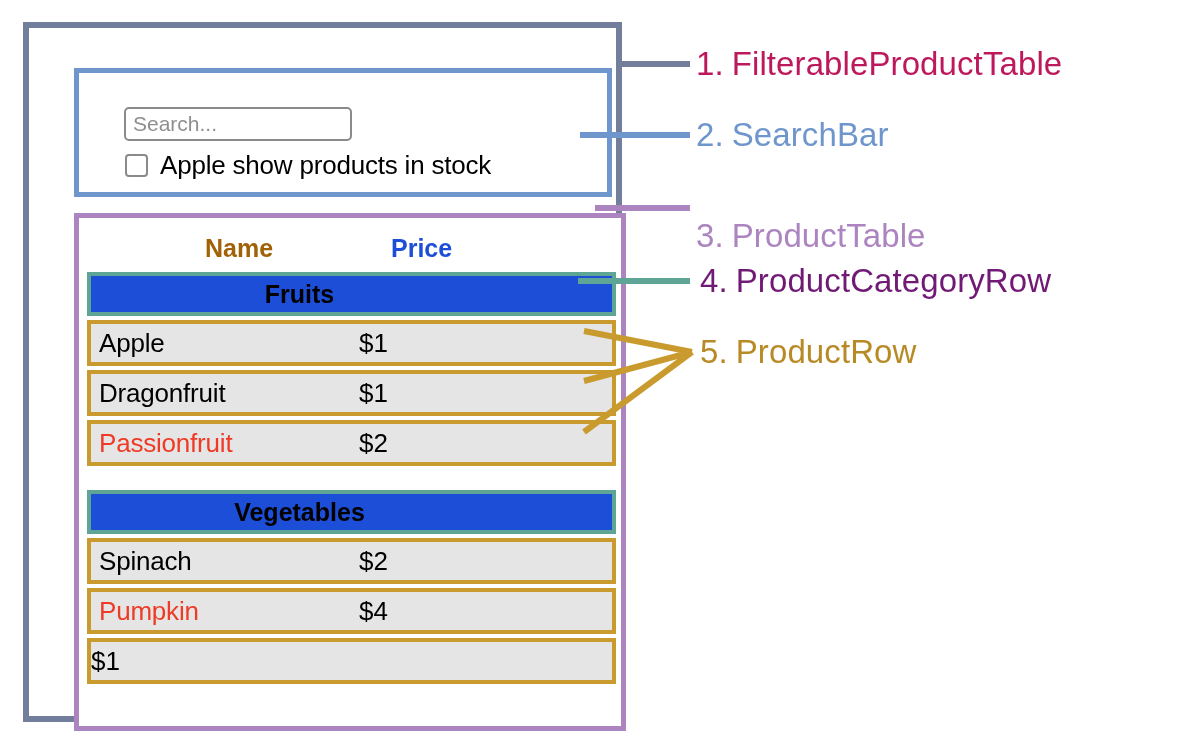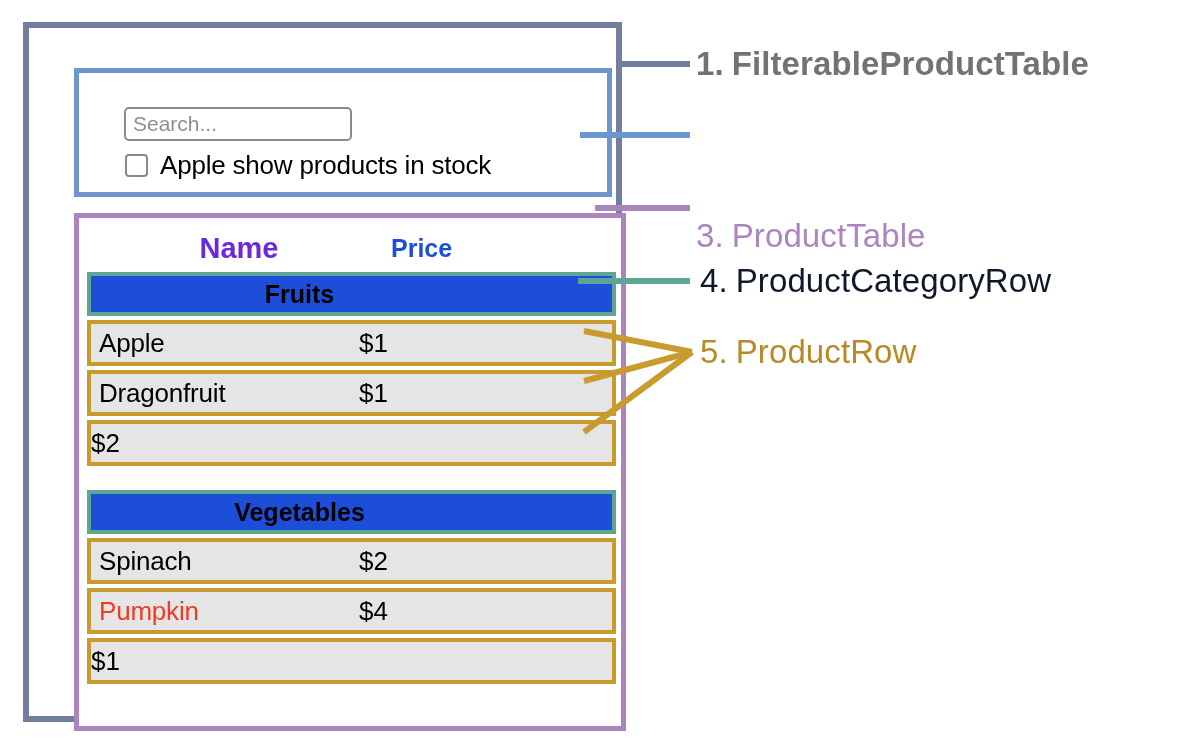--- a/index.html
+++ b/index.html
@@ -107,23 +107,23 @@
     left: 8px;
     top: 10px;
     width: 520px;
     height: 40px;
     display: flex;
     align-items: center;
   }
   .col-name {
     width: 304px;
     text-align: center;
-    font-size: 29px;
+    font-size: 25px;
     font-weight: bold;
-    color: #6d28d9;
+    color: #a16207;
   }
   .col-price {
     width: 170px;
     text-align: left;
     font-size: 25px;
     font-weight: bold;
     color: #1d4ed8;
   }
 
   .rows-area {
@@ -230,20 +230,21 @@
           <div class="p-name">Apple</div>
           <div class="p-price">$1</div>
         </div>
 
         <div class="product-row">
           <div class="p-name">Dragonfruit</div>
           <div class="p-price">$1</div>
         </div>
 
         <div class="product-row">
+          <div class="p-name out-of-stock">Passionfruit</div>
           <div class="p-price">$2</div>
         </div>
 
         <div class="group-gap"></div>
 
         <div class="category-row">
           <div class="cat-label">Vegetables</div>
         </div>
 
         <div class="product-row">
@@ -272,30 +273,33 @@
 
     <line x1="595" y1="208" x2="690" y2="208" stroke="#ab84c0" stroke-width="6"></line>
 
     <line x1="578" y1="281" x2="690" y2="281" stroke="#5fa596" stroke-width="6"></line>
 
     <line x1="584" y1="331" x2="692" y2="352" stroke="#c99a2e" stroke-width="6"></line>
     <line x1="584" y1="381" x2="692" y2="352" stroke="#c99a2e" stroke-width="6"></line>
     <line x1="584" y1="432" x2="692" y2="352" stroke="#c99a2e" stroke-width="6"></line>
   </svg>
 
-  <div class="anno-label" style="left:696px; top:45px; color:#737373;font-weight:bold;">
+  <div class="anno-label" style="left:696px; top:45px; color:#be185d;">
     <span class="anno-num">1.</span><span>FilterableProductTable</span>
   </div>
 
+  <div class="anno-label" style="left:696px; top:116px; color:#6f96cc;">
+    <span class="anno-num">2.</span><span>SearchBar</span>
+  </div>
 
   <div class="anno-label" style="left:696px; top:189px; color:#ab84c0;margin-top:28px;">
     <span class="anno-num">3.</span><span>ProductTable</span>
   </div>
 
-  <div class="anno-label" style="left:700px; top:262px; color:#0f172a;">
+  <div class="anno-label" style="left:700px; top:262px; color:#701a75;">
     <span class="anno-num">4.</span><span>ProductCategoryRow</span>
   </div>
 
   <div class="anno-label" style="left:700px; top:333px; color:#b88a26;">
     <span class="anno-num">5.</span><span>ProductRow</span>
   </div>
 
 </div>
 
 </body></html>

